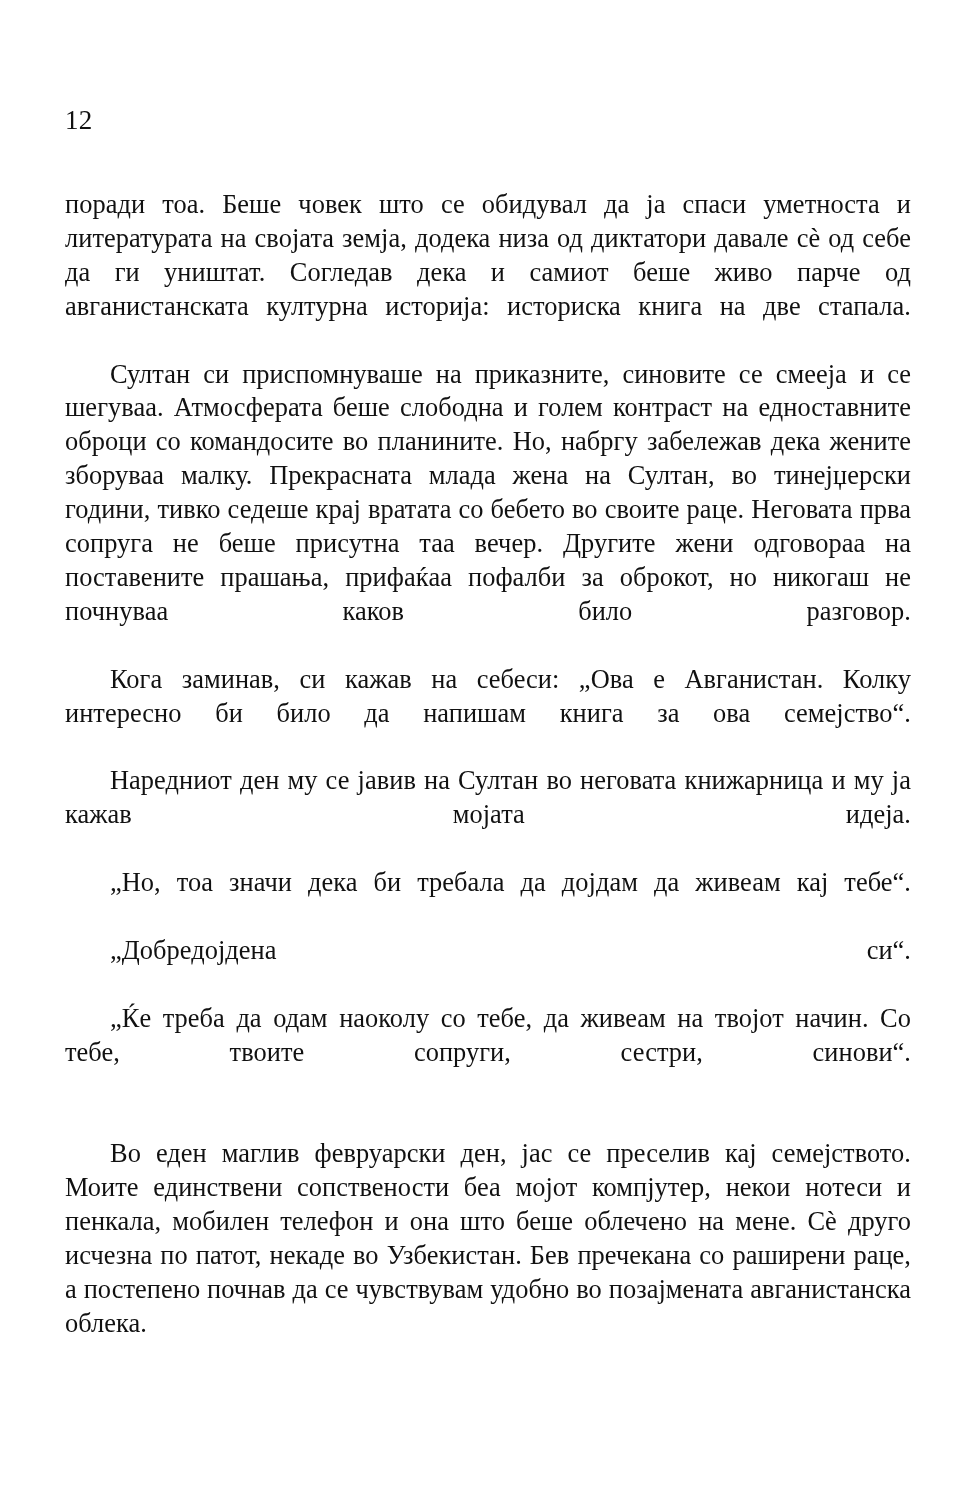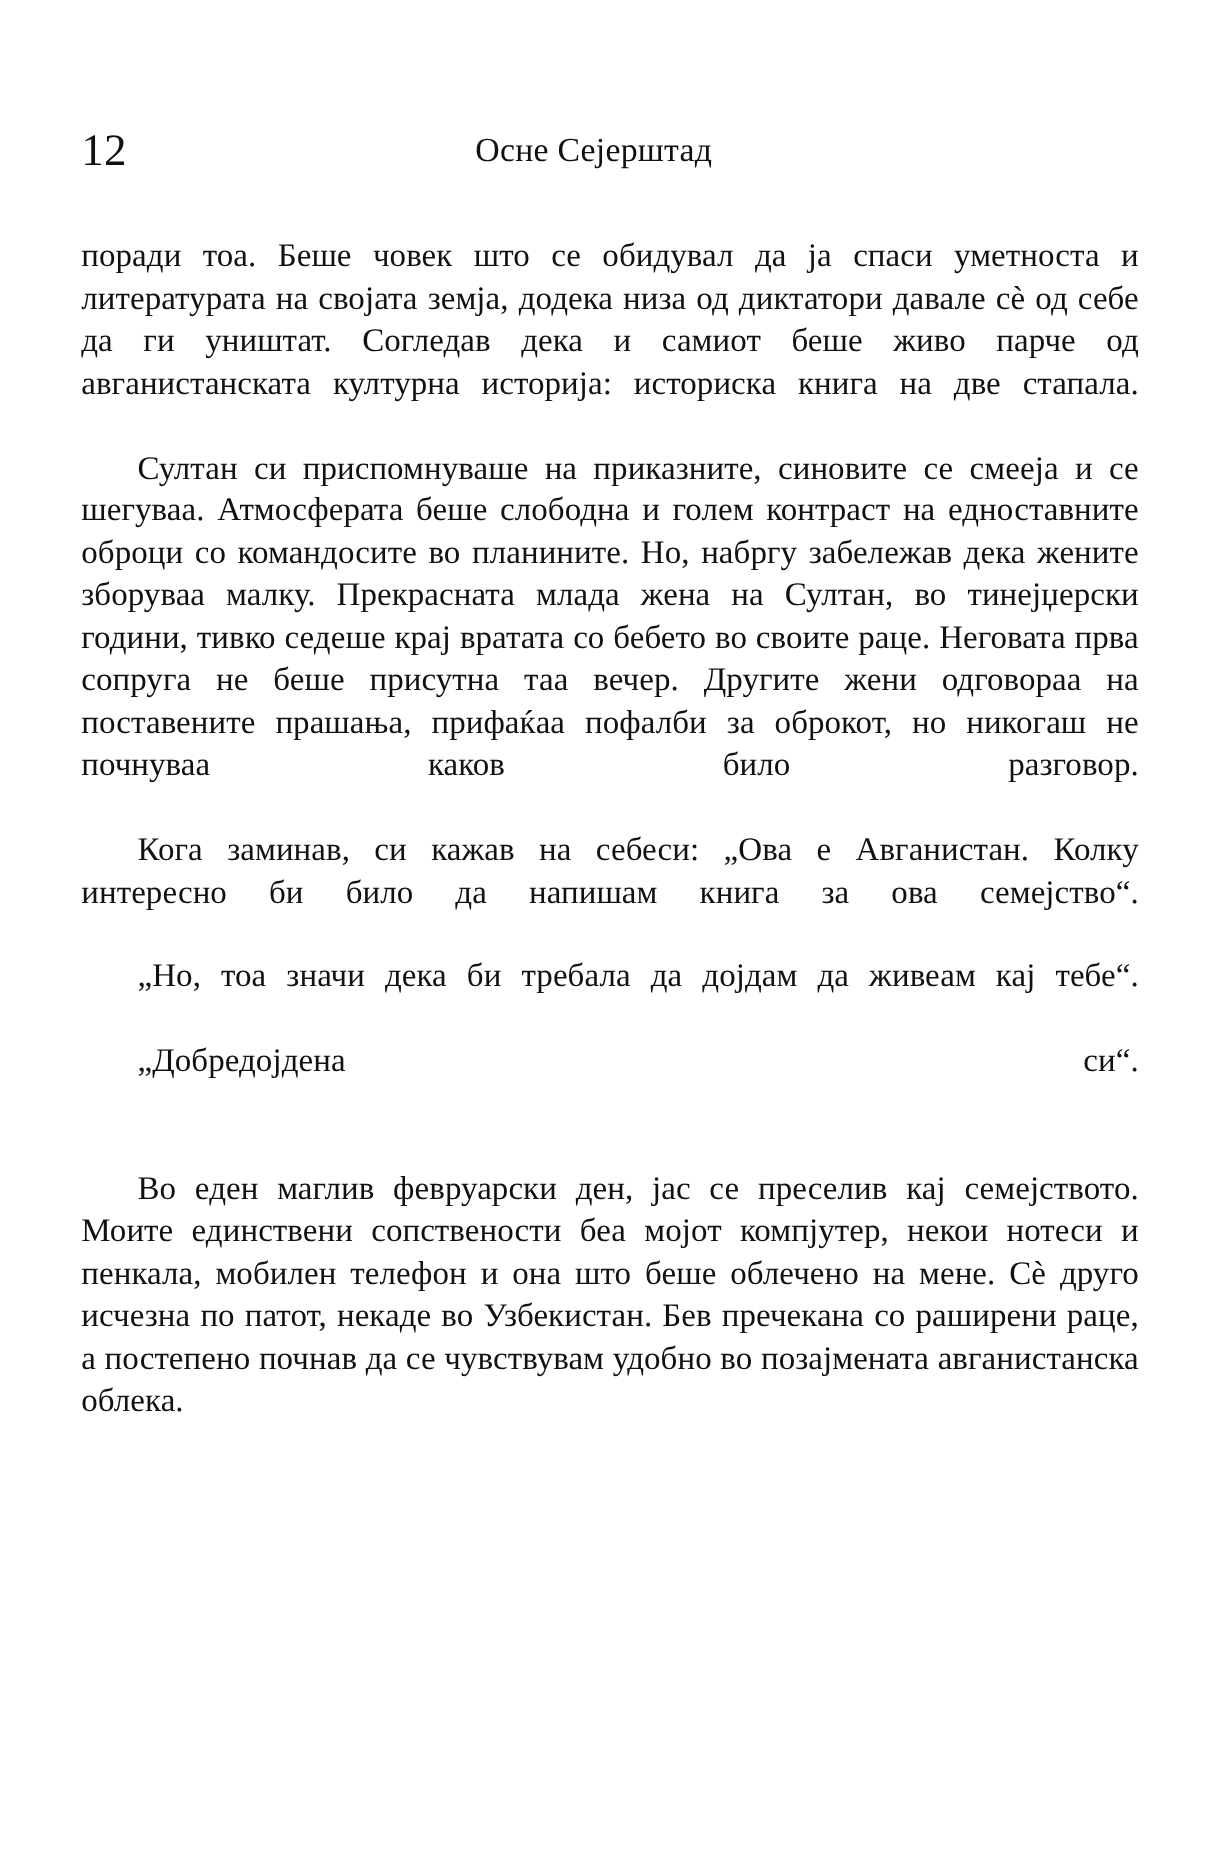--- a/index.html
+++ b/index.html
@@ -28,21 +28,21 @@
     position: absolute;
     top: 103px;
     left: 65px;
     width: 845px;
     height: 40px;
   }
   .folio {
     position: absolute;
     left: 0;
     top: 0;
-    font-size: 36px;
+    font-size: 27px;
     line-height: 34px;
     letter-spacing: 0.2px;
   }
   .running-head {
     position: absolute;
     left: 0;
     top: 0;
     width: 820px;
     text-align: center;
     font-size: 27px;
@@ -87,26 +87,27 @@
     height: 34px;
   }
 </style>
 </head>
 <body style="background: rgb(255, 255, 255); color: rgb(17, 17, 17);">
 
 <div class="page">
 
   <div class="header">
     <span class="folio">12</span>
-    <span class="running-head">Осне Сејерштад</span>
   </div>
 
   <div class="textblock">
       <p class="para noindent">поради тоа. Беше човек што се обидувал да ја спаси уметноста и литературата на својата земја, додека низа од диктатори давале сè од себе да ги уништат. Согледав дека и самиот беше живо парче од авганистанската културна историја: историска книга на две стапала.</p>
       <p class="para indent">Султан си приспомнуваше на приказните, синовите се смееја и се шегуваа. Атмосферата беше слободна и голем контраст на едноставните оброци со командосите во планините. Но, набргу забележав дека жените зборуваа малку. Прекрасната млада жена на Султан, во тинејџерски години, тивко седеше крај вратата со бебето во своите раце. Неговата прва сопруга не беше присутна таа вечер. Другите жени одговораа на поставените прашања, прифаќаа пофалби за оброкот, но никогаш не почнуваа каков било разговор.</p>
       <p class="para indent">Кога заминав, си кажав на себеси: „Ова е Авганистан. Колку интересно би било да напишам книга за ова семејство“.</p>
+      <p class="para indent">Наредниот ден му се јавив на Султан во неговата книжарница и му ја кажав мојата идеја.</p>
       <p class="para indent">„Но, тоа значи дека би требала да дојдам да живеам кај тебе“.</p>
       <p class="para indent">„Добредојдена си“.</p>
+      <p class="para indent">„Ќе треба да одам наоколу со тебе, да живеам на твојот начин. Со тебе, твоите сопруги, сестри, синови“.</p>
       <div class="section-gap"></div>
       <p class="para indent">Во еден маглив февруарски ден, јас се преселив кај семејството. Моите единствени сопствености беа мојот компјутер, некои нотеси и пенкала, мобилен телефон и она што беше облечено на мене. Сè друго исчезна по патот, некаде во Узбекистан. Бев пречекана со раширени раце, а постепено почнав да се чувствувам удобно во позајмената авганистанска облека.</p>
     </div>
 
 </div>
 
 </body></html>

